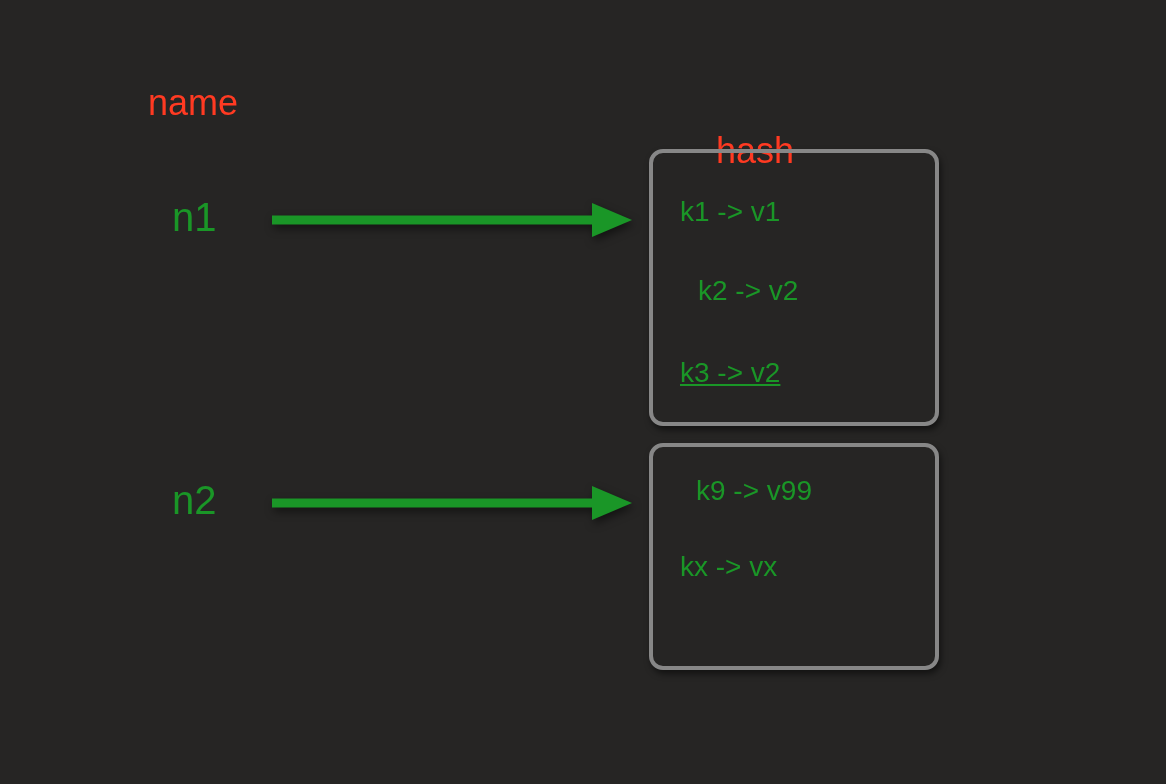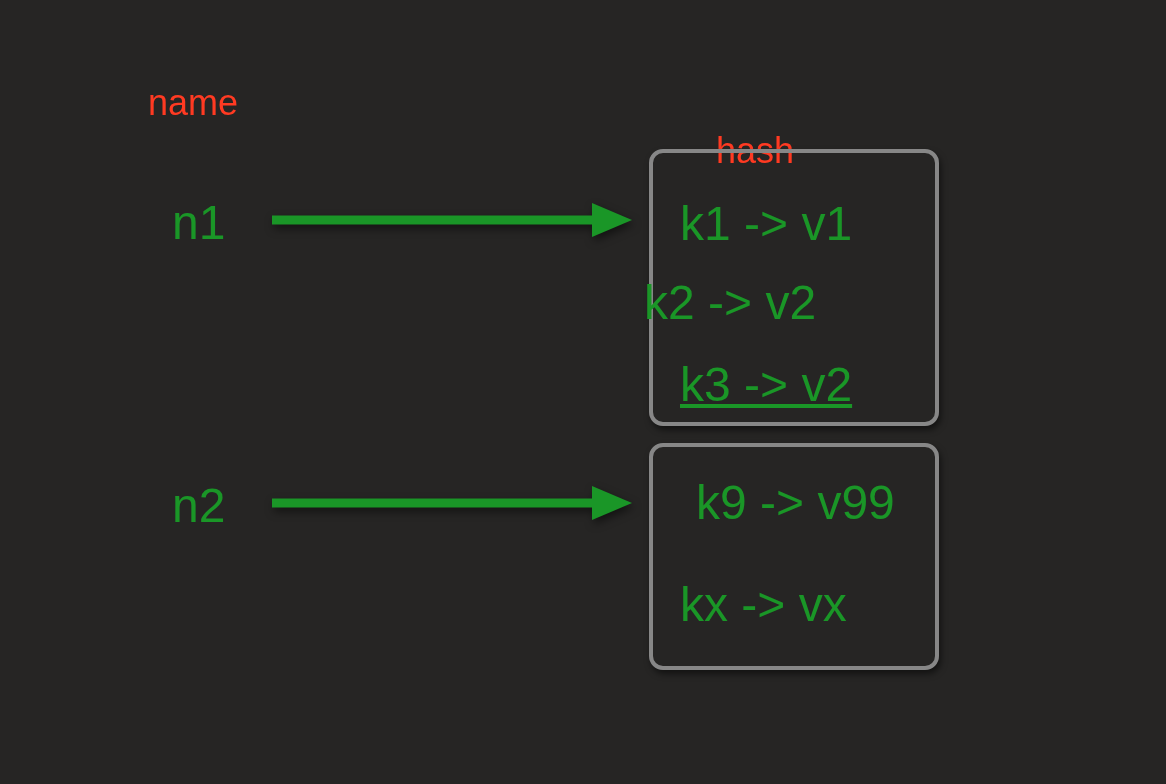--- a/index.html
+++ b/index.html
@@ -25,21 +25,21 @@
       top: 82px;
       left: 148px;
     }
     .header-hash {
       top: 82px;
       left: 716px;
       margin-top: 48px;
     }
     .name-label {
       position: absolute;
-      font-size: 48px;
+      font-size: 40px;
       color: #1a9627;
       font-weight: 400;
     }
     .name1 {
       top: 195px;
       left: 172px;
     }
     .name2 {
       top: 478px;
       left: 172px;
@@ -59,30 +59,30 @@
       height: 277px;
     }
     .hash-box2 {
       top: 443px;
       left: 649px;
       width: 290px;
       height: 227px;
     }
     .hash-entry {
       position: absolute;
-      font-size: 48px;
+      font-size: 28px;
       color: #1a9627;
       font-weight: 400;
       white-space: nowrap;
     }
     .entry1-1 { top: 196px; left: 680px; }
-    .entry1-2 { top: 275px; left: 644px; }
+    .entry1-2 { top: 275px; left: 698px; }
     .entry1-3 { top: 357px; left: 680px; text-decoration: underline; }
     .entry2-1 { top: 475px; left: 680px; margin-left: 16px; }
-    .entry2-2 { top: 577px; left: 680px; }
+    .entry2-2 { top: 551px; left: 680px; }
     .arrow {
       position: absolute;
       filter: drop-shadow(2px 4px 4px rgba(0,0,0,0.5));
     }
     .arrow1 {
       top: 195px;
       left: 272px;
     }
     .arrow2 {
       top: 478px;

